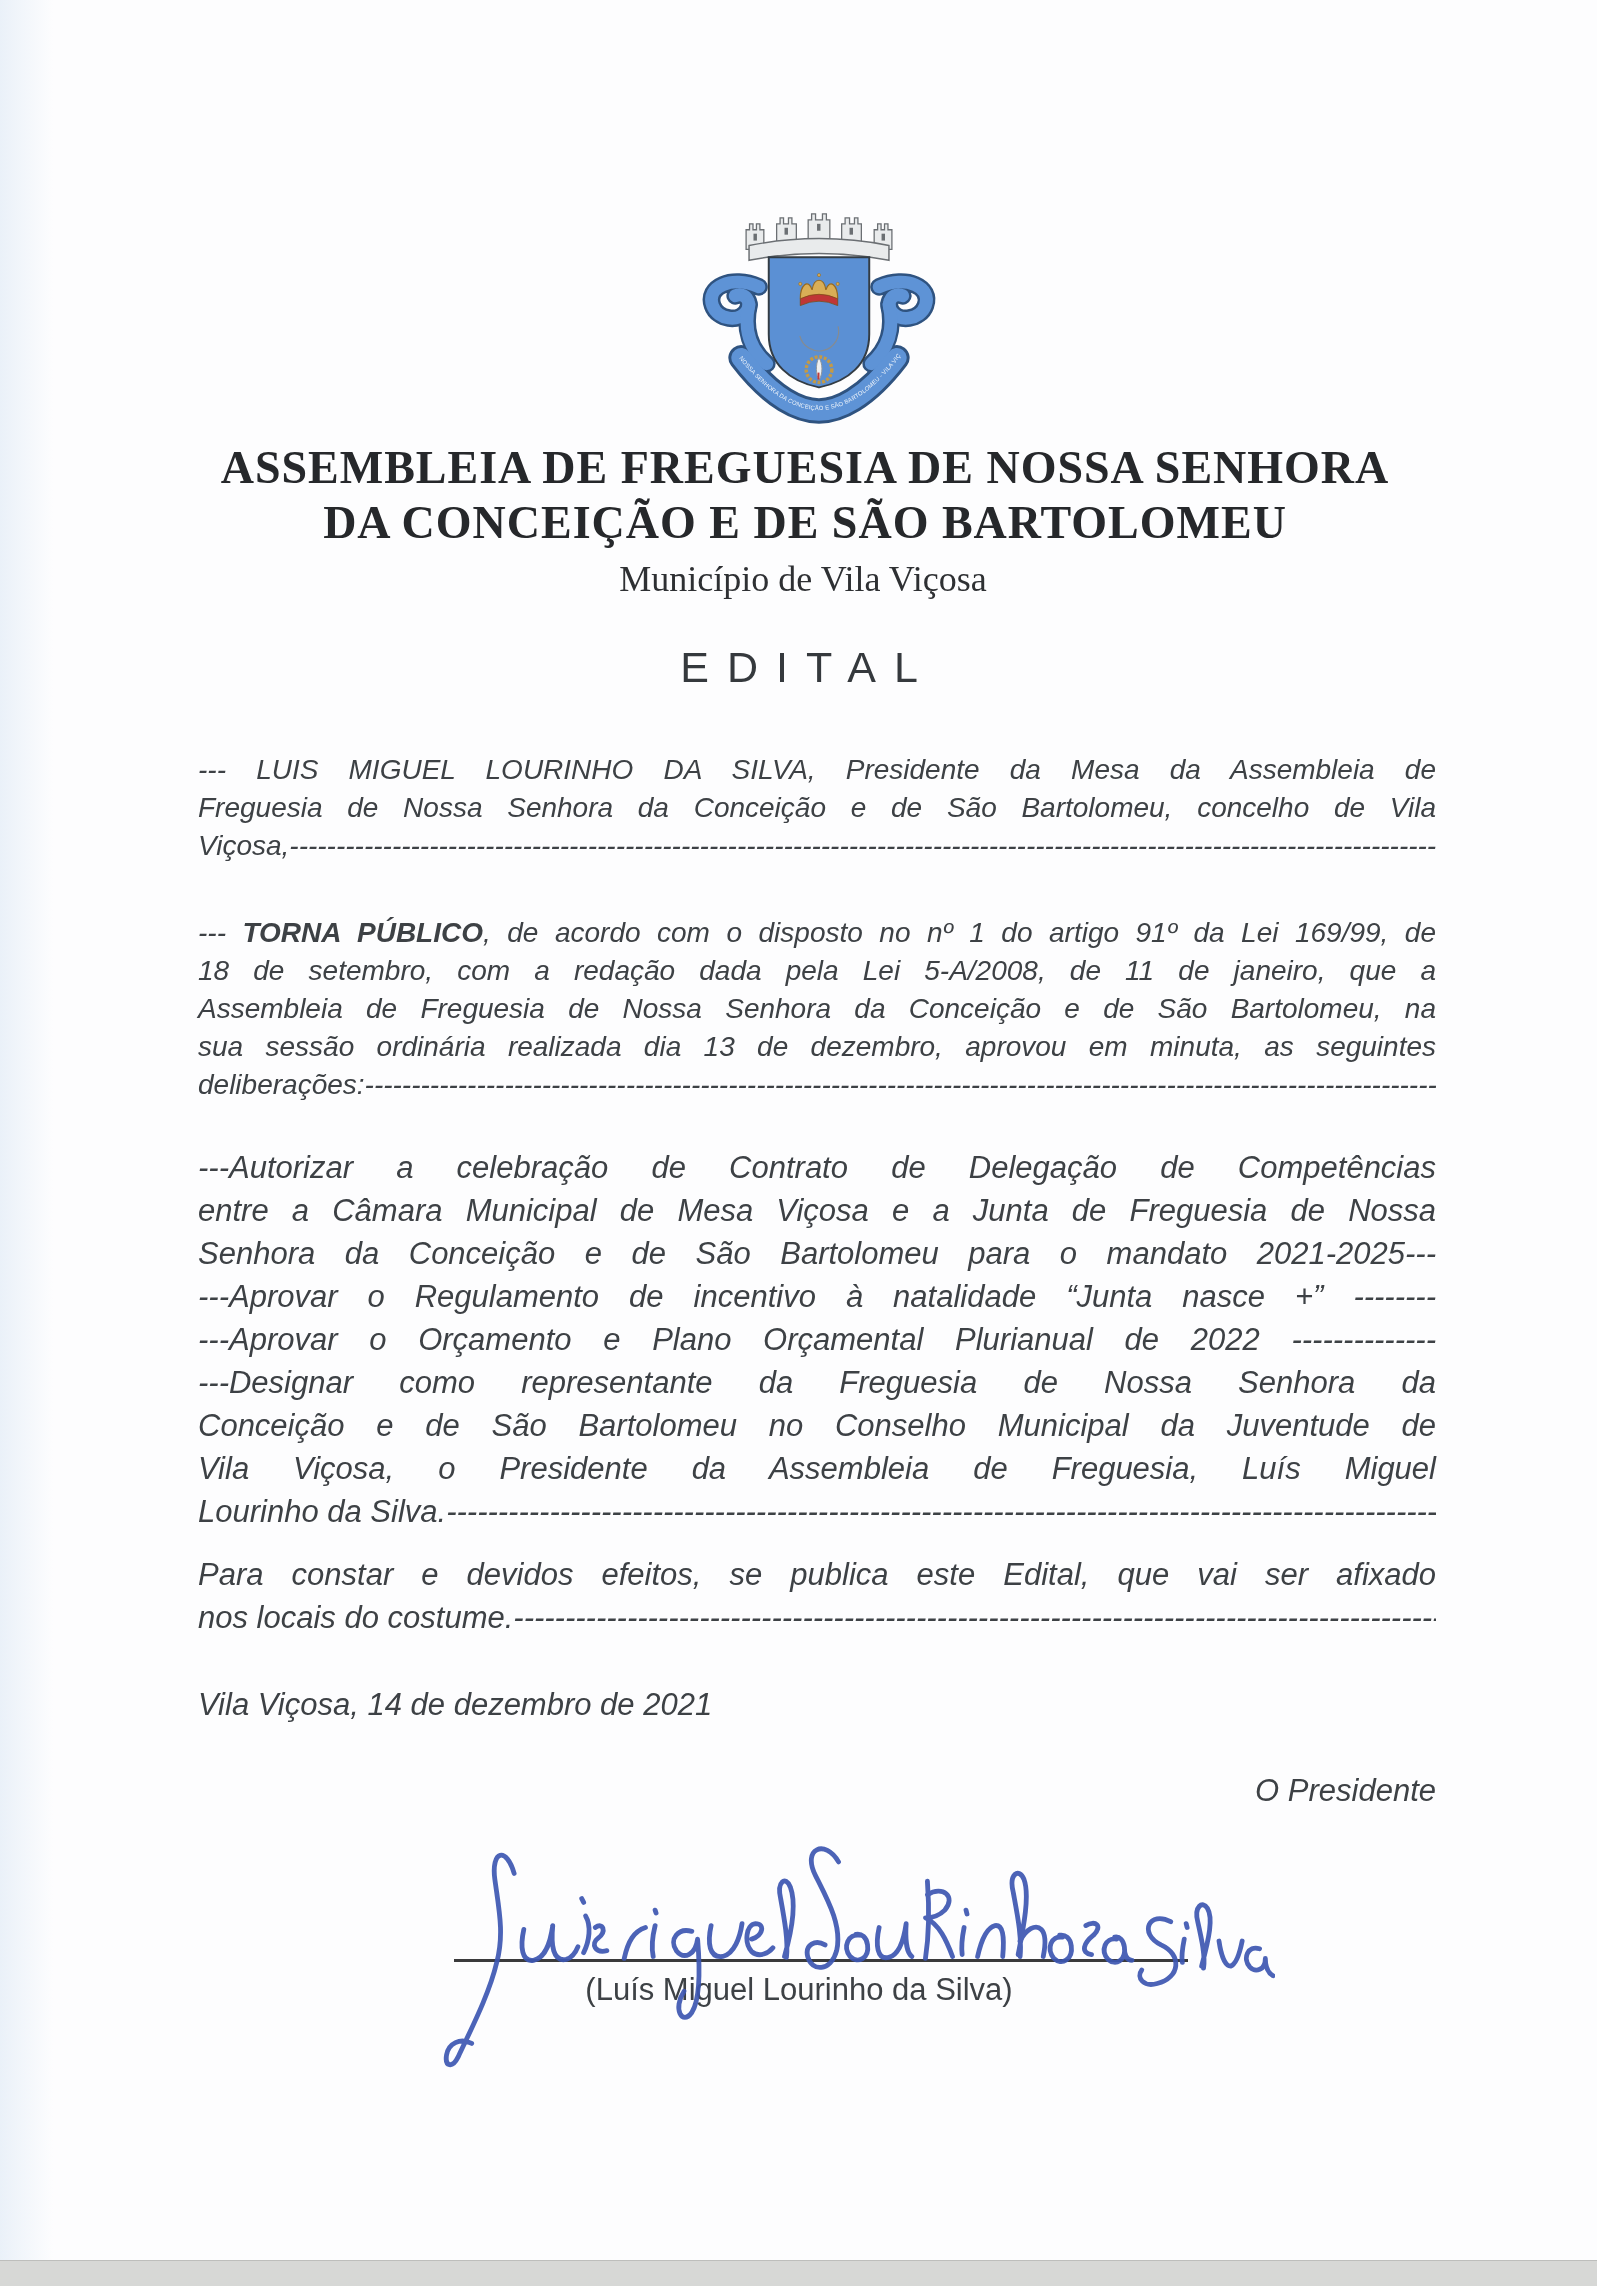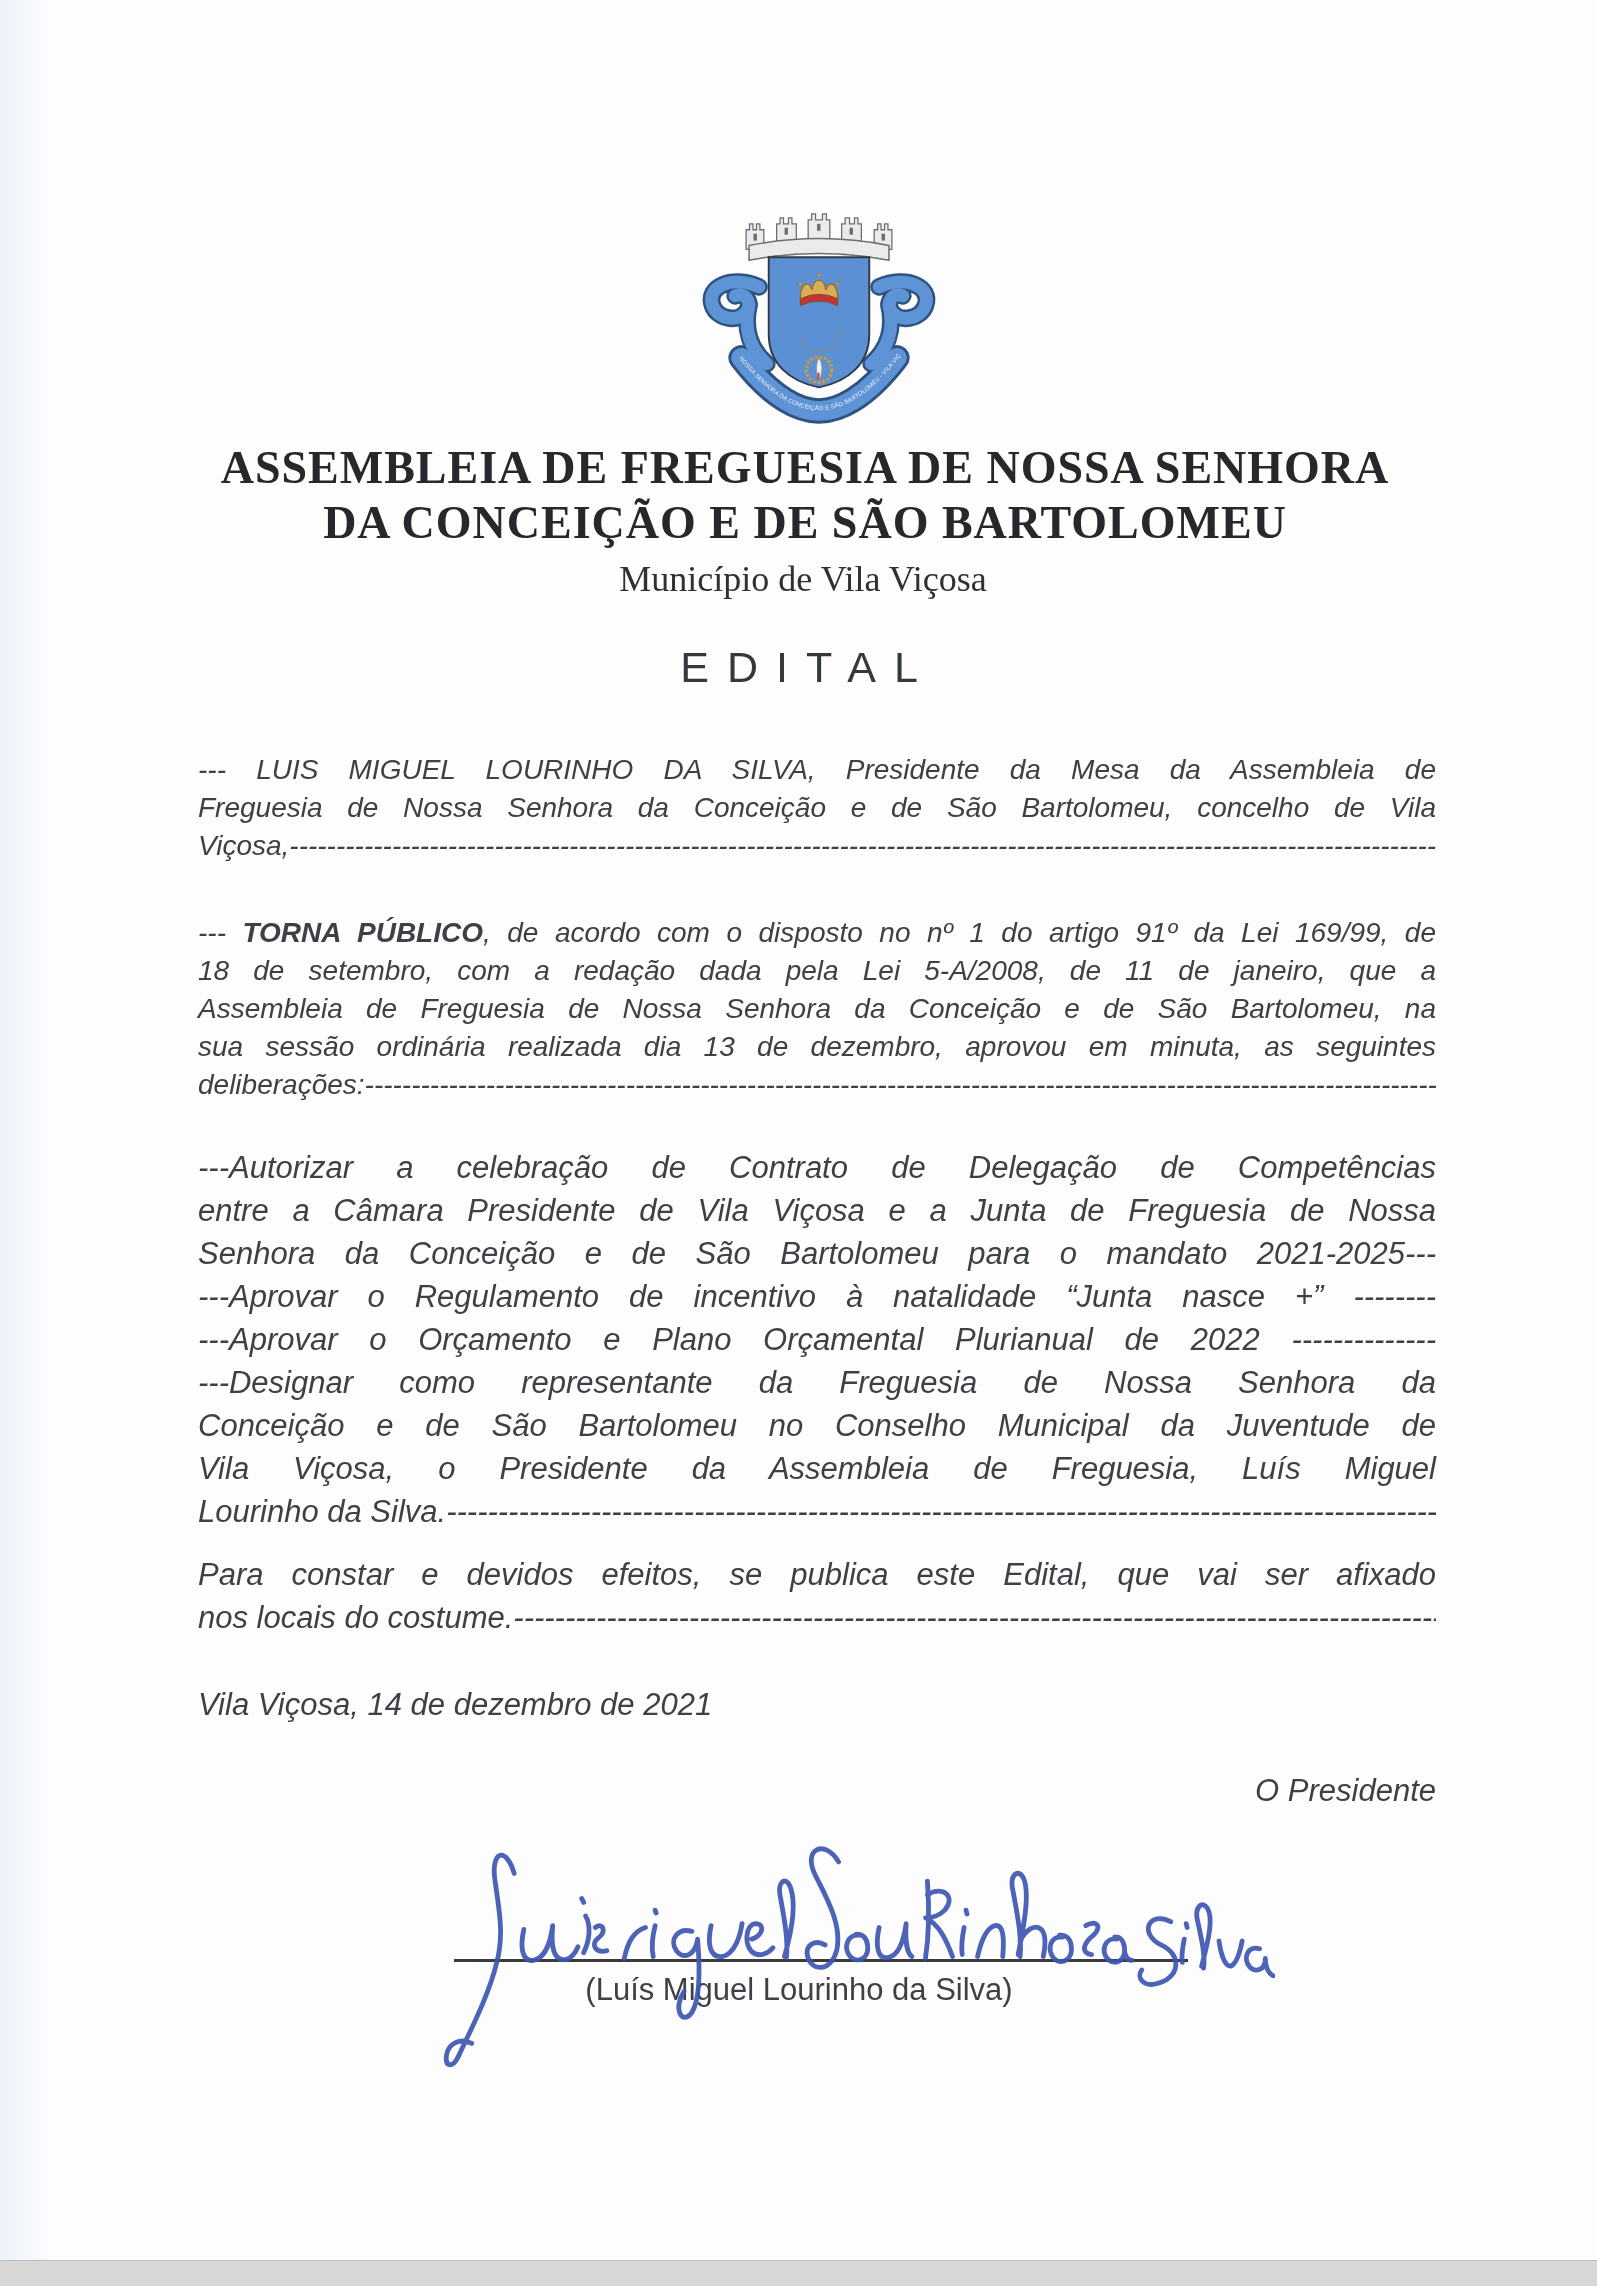--- a/index.html
+++ b/index.html
@@ -122,21 +122,21 @@
       </div>
       <div class="para sz-sm">
         <div class="tline just"><span>--- </span><span class="b">TORNA PÚBLICO</span><span>, de acordo com o disposto no nº 1 do artigo 91º da Lei 169/99, de</span></div>
         <div class="tline just"><span>18 de setembro, com a redação dada pela Lei 5-A/2008, de 11 de janeiro, que a</span></div>
         <div class="tline just"><span>Assembleia de Freguesia de Nossa Senhora da Conceição e de São Bartolomeu, na</span></div>
         <div class="tline just"><span>sua sessão ordinária realizada dia 13 de dezembro, aprovou em minuta, as seguintes</span></div>
         <div class="tline clip"><span>deliberações:------------------------------------------------------------------------------------------------------------------------------------------------------</span></div>
       </div>
       <div class="para sz-lg">
         <div class="tline just"><span>---Autorizar a celebração de Contrato de Delegação de Competências</span></div>
-        <div class="tline just"><span>entre a Câmara Presidente de Vila Viçosa e a Junta de Freguesia de Nossa</span></div>
+        <div class="tline just"><span>entre a Câmara Municipal de Mesa Viçosa e a Junta de Freguesia de Nossa</span></div>
         <div class="tline just"><span>Senhora da Conceição e de São Bartolomeu para o mandato 2021-2025---</span></div>
         <div class="tline just"><span>---Aprovar o Regulamento de incentivo à natalidade “Junta nasce +” --------</span></div>
         <div class="tline just"><span>---Aprovar o Orçamento e Plano Orçamental Plurianual de 2022 --------------</span></div>
         <div class="tline just"><span>---Designar como representante da Freguesia de Nossa Senhora da</span></div>
         <div class="tline just"><span>Conceição e de São Bartolomeu no Conselho Municipal da Juventude de</span></div>
         <div class="tline just"><span>Vila Viçosa, o Presidente da Assembleia de Freguesia, Luís Miguel</span></div>
         <div class="tline clip"><span>Lourinho da Silva.------------------------------------------------------------------------------------------------------------</span></div>
       </div>
       <div class="para sz-lg">
         <div class="tline just"><span>Para constar e devidos efeitos, se publica este Edital, que vai ser afixado</span></div>

